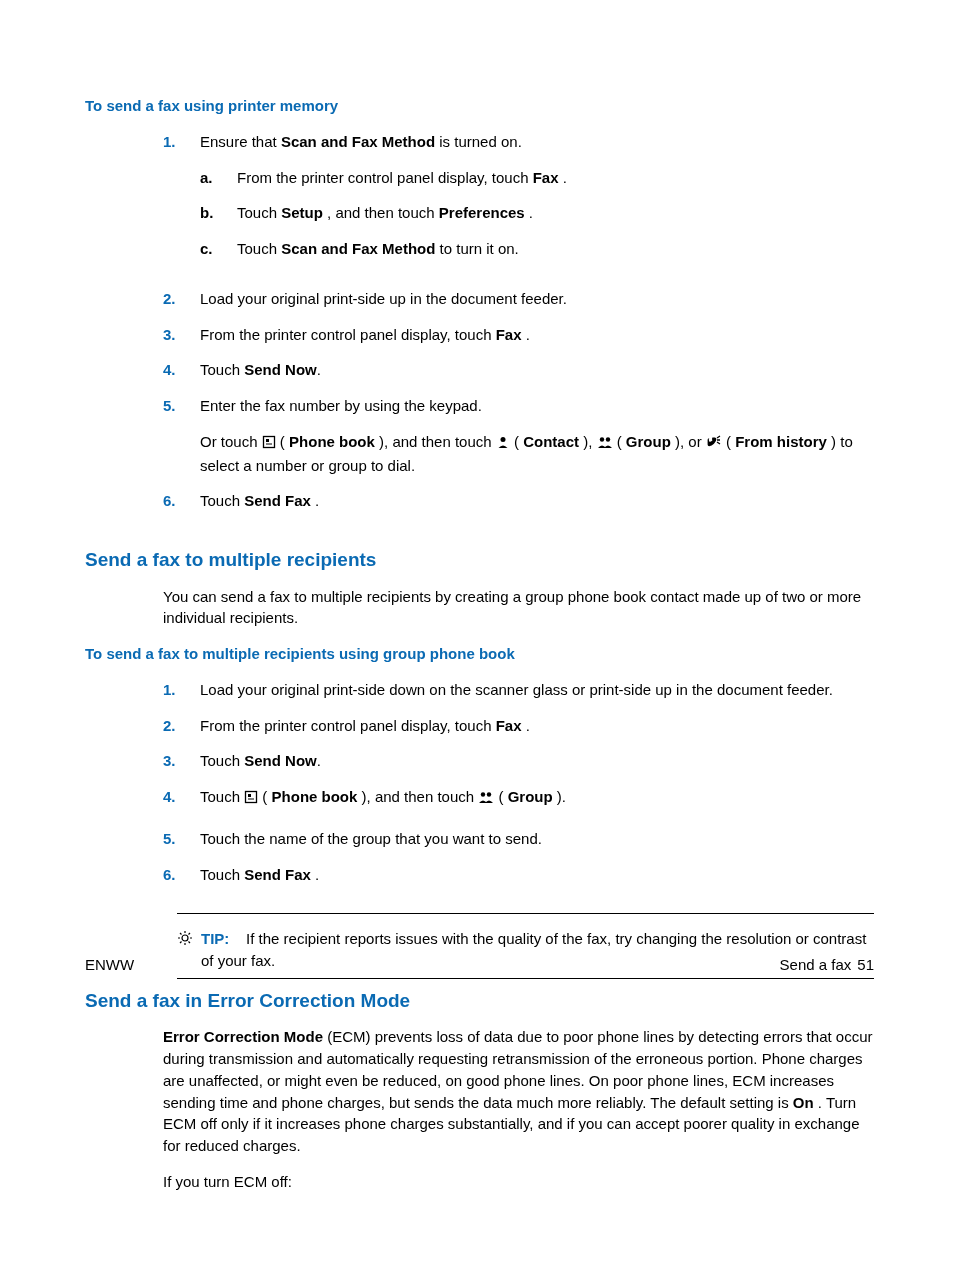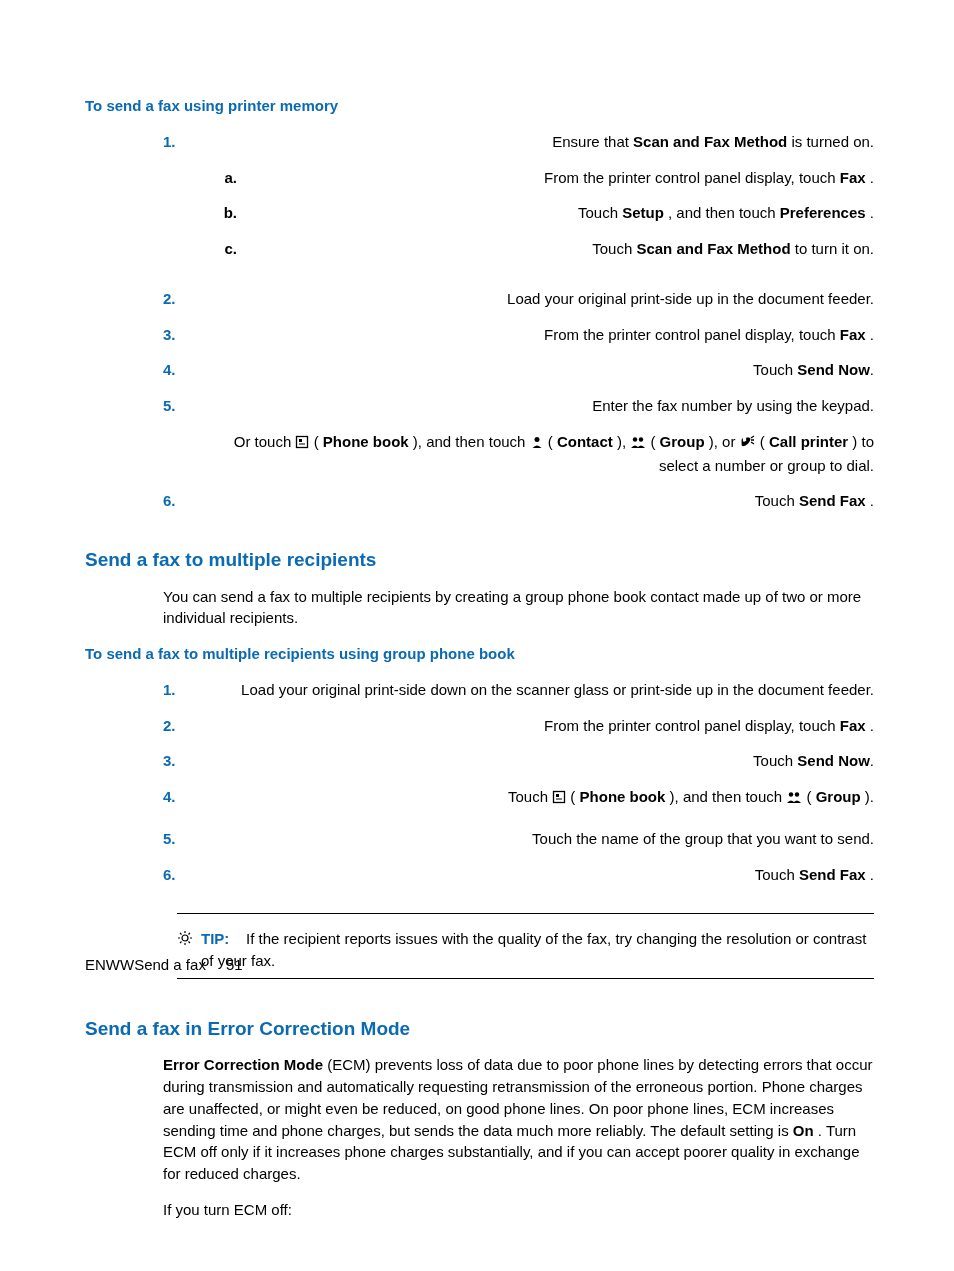--- a/index.html
+++ b/index.html
@@ -48,21 +48,20 @@
     color: #0a6ab3;
     font-weight: 700;
     text-align: left;
     padding-left: 0;
   }
   ol.main {
     margin-left: 78px;
   }
   ol.main > li > .body {
     flex: 1 1 auto;
-    text-align: right;
   }
   ol.sub {
     margin-top: 14px;
   }
   ol.sub > li {
     display: flex;
     margin: 0 0 14px 0;
   }
   ol.sub > li > .num {
     width: 37px;
@@ -97,24 +96,25 @@
   .tip-label {
     color: #0a6ab3;
     font-weight: 700;
   }
   .footer {
     position: absolute;
     left: 85px;
     right: 80px;
     bottom: 82px;
     display: flex;
+    justify-content: space-between;
     font-size: 15px;
   }
   .footer .right { }
-  .footer .pg { margin-left: 20px; }
+  .footer .pg { margin-left: 6px; }
   svg { display: inline-block; }
 </style>
 </head>
 <body>
 
 <div class="page">
 
   <p class="proc-heading">To send a fax using printer memory</p>
 
   <ol class="main">
@@ -168,21 +168,21 @@
                 <circle cx="7" cy="4.5" r="2.5" fill="#000"></circle>
                 <path d="M2.5 13 Q7 8 11.5 13 Z" fill="#000"></path>
               </svg></span><span>  ( </span><b>Contact</b><span> ),  </span><span class="icon"><svg width="16" height="14" viewBox="0 0 16 14">
                 <circle cx="5" cy="4.5" r="2.2" fill="#000"></circle>
                 <circle cx="11" cy="4.5" r="2.2" fill="#000"></circle>
                 <path d="M1 13 Q5 8 9 13 Z" fill="#000"></path>
                 <path d="M7 13 Q11 8 15 13 Z" fill="#000"></path>
               </svg></span><span>  ( </span><b>Group</b><span> ), or </span><span class="icon"><svg width="16" height="14" viewBox="0 0 16 14">
                 <path d="M3 2 Q1 2 1 4 L1 10 Q1 12 3 12 Q6 12 9 9 Q12 6 12 3 Q12 1 10 1 L7 1 Q6 3 7 5 Q5 7 3 6 Q2 4 3 2 Z" fill="#000" transform="scale(0.8) translate(1,2)"></path>
                 <path d="M11 3 L14 1 M11 5 L14 5 M11 7 L14 9" stroke="#000" stroke-width="1.3" fill="none"></path>
-              </svg></span><span> ( </span><b>Call printer</b><span> ) to select a number or group to dial.</span>
+              </svg></span><span> ( </span><b>From history</b><span> ) to select a number or group to dial.</span>
         </div>
       </div>
     </li>
 
     <li>
       <span class="num">6.</span>
       <div class="body">
         <div><span>Touch </span><b>Send Fax</b><span> .</span></div>
         <div style="height:14px"></div>
       </div>
@@ -241,21 +241,21 @@
           <path d="M8 1 L8 3 M8 13 L8 15 M1 8 L3 8 M13 8 L15 8 M3 3 L4.5 4.5 M13 3 L11.5 4.5 M3 13 L4.5 11.5 M13 13 L11.5 11.5" stroke="#000" stroke-width="1.2"></path>
           <circle cx="8" cy="8" r="3" fill="none" stroke="#000" stroke-width="1.2"></circle>
         </svg>
     </span>
     <div class="tip-body">
       <span class="tip-label">TIP:</span>
       <span>&nbsp;&nbsp;&nbsp;</span><span>If the recipient reports issues with the quality of the fax, try changing the resolution or contrast of your fax.</span>
     </div>
   </div>
 
-  <h2 class="section-heading" style="margin-top:36px;">Send a fax in Error Correction Mode</h2>
+  <h2 class="section-heading" style="margin-top:8px;">Send a fax in Error Correction Mode</h2>
   <p class="para indent1">
     <b>Error Correction Mode</b><span> (ECM) prevents loss of data due to poor phone lines by detecting errors that occur during transmission and automatically requesting retransmission of the erroneous portion. Phone charges are unaffected, or might even be reduced, on good phone lines. On poor phone lines, ECM increases sending time and phone charges, but sends the data much more reliably. The default setting is </span><b>On</b><span> . Turn ECM off only if it increases phone charges substantially, and if you can accept poorer quality in exchange for reduced charges.</span>
   </p>
   <p class="para indent1">If you turn ECM off:</p>
 
   <div class="footer">
     <span>ENWW</span>
     <span class="right">
       <span>Send a fax</span><span class="pg">51</span>
     </span>

